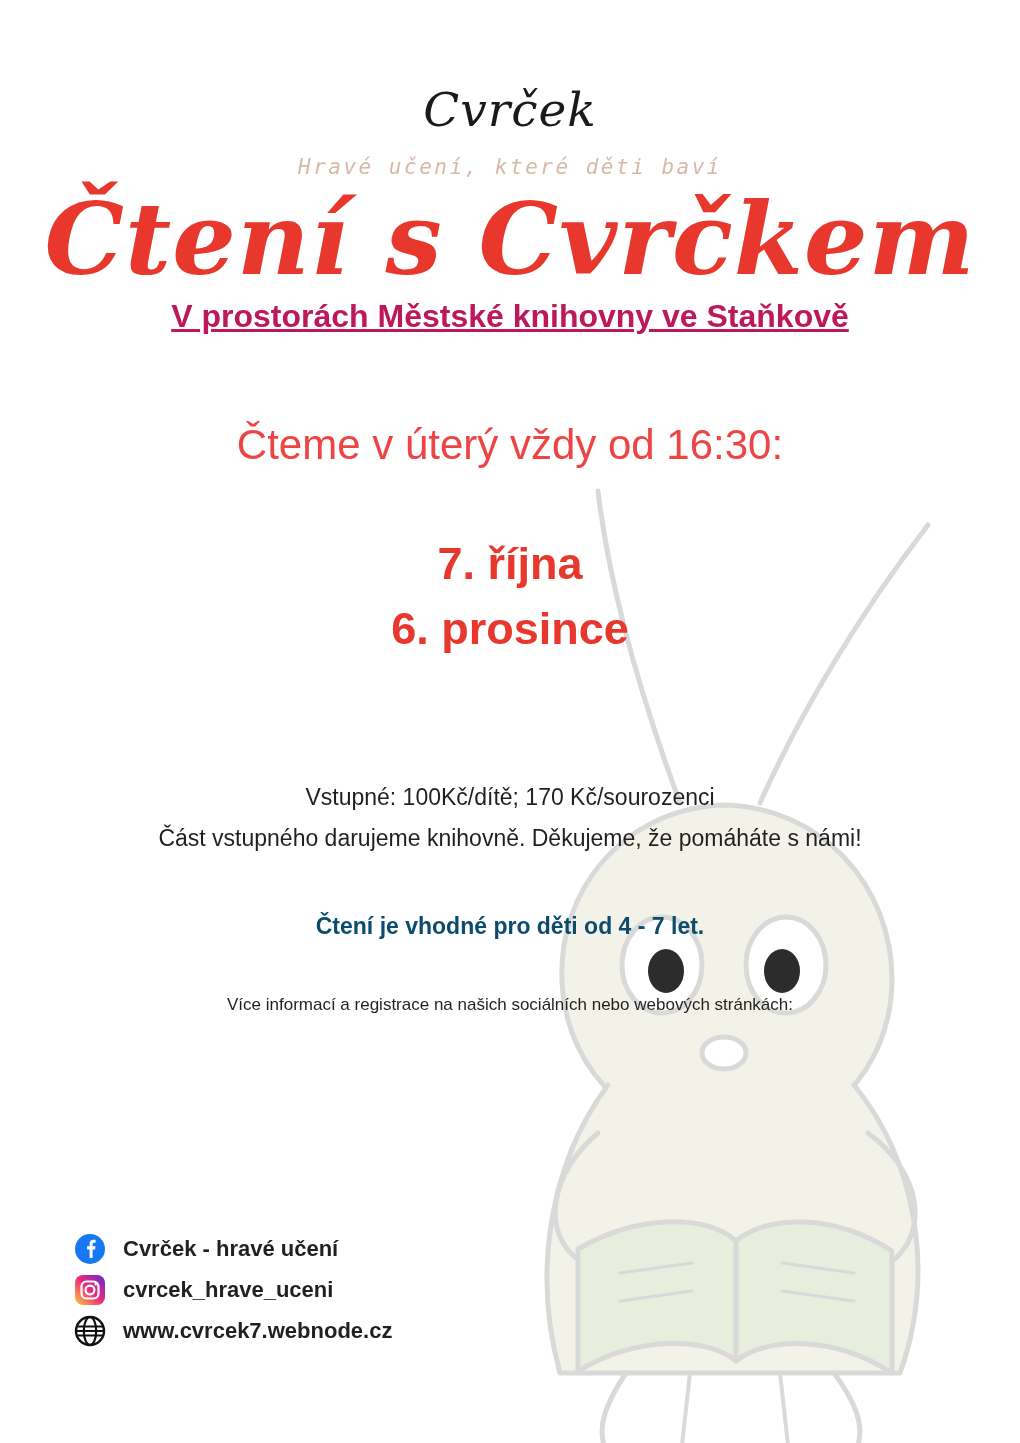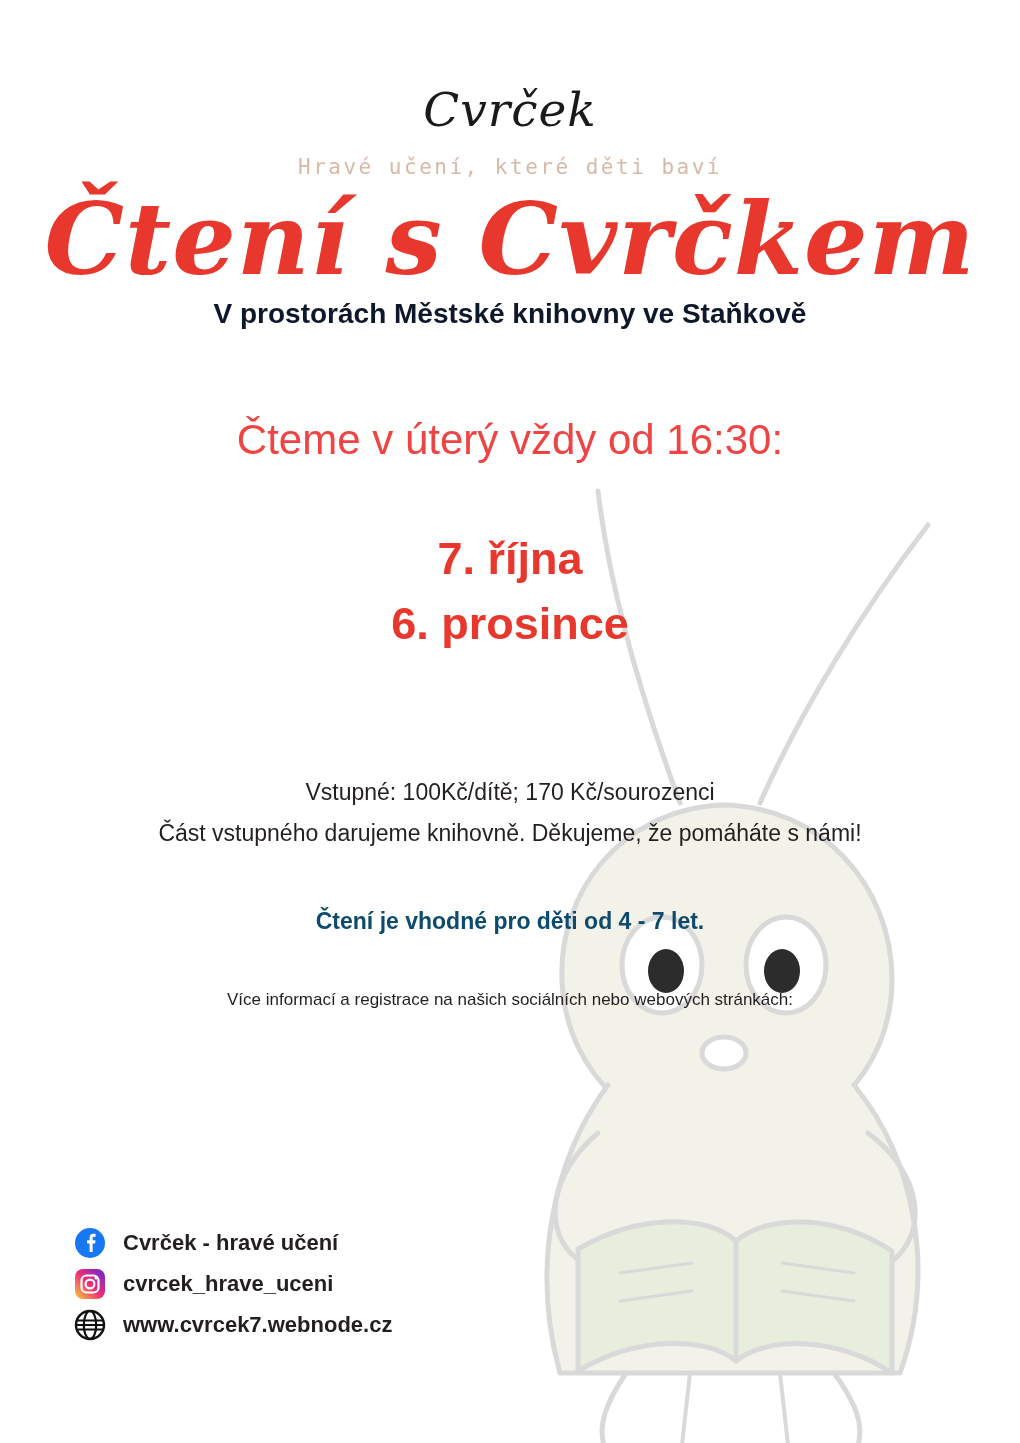--- a/index.html
+++ b/index.html
@@ -53,38 +53,40 @@
     line-height: 1;
     margin: 0;
   }
 
   .tagline {
     font-family: "DejaVu Sans Mono", monospace;
     font-size: 21px;
     letter-spacing: 2.5px;
     color: #d8b9a8;
     margin: 22px 0 0 0;
+    font-style: italic;
   }
 
   .headline {
     font-family: "DejaVu Serif", serif;
     font-style: italic;
     font-weight: bold;
     font-size: 100px;
     color: #e8372c;
     line-height: 1.05;
     margin: 8px 0 0 0;
     letter-spacing: 1px;
   }
 
   .subhead {
-    font-size: 28px;
-    font-weight: bold;
-    color: #0f172a;
+    font-size: 32px;
+    font-weight: bold;
+    color: #be185d;
     margin: 6px 0 0 0;
+    text-decoration: underline;
   }
 
   .when {
     font-size: 42px;
     color: #ef4444;
     margin: 86px 0 0 0;
     font-weight: normal;
   }
 
   .dates {
@@ -125,21 +127,21 @@
     width: 790px;
     font-size: 17px;
     line-height: 1.5;
     color: #231f20;
   }
 
   
   .contacts {
     position: absolute;
     left: 74px;
-    bottom: 86px;
+    bottom: 80px;
     z-index: 3;
     text-align: center;
   }
   .contact-row {
     display: flex;
     align-items: center;
     margin-bottom: 9px;
   }
   .contact-row:last-child { margin-bottom: 16px; }
 

